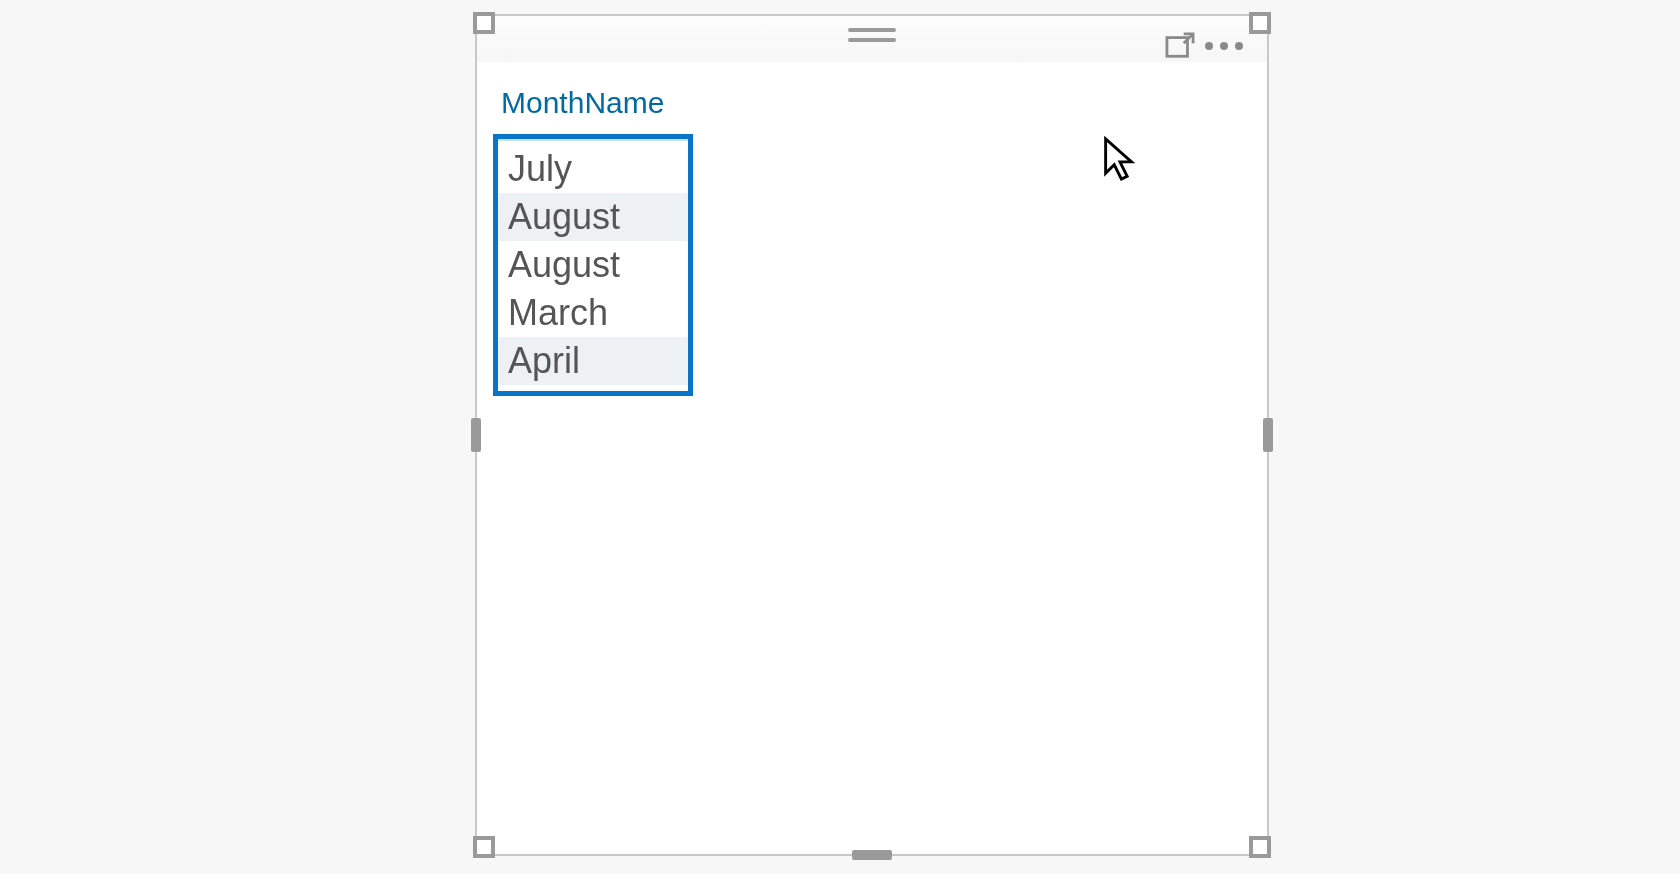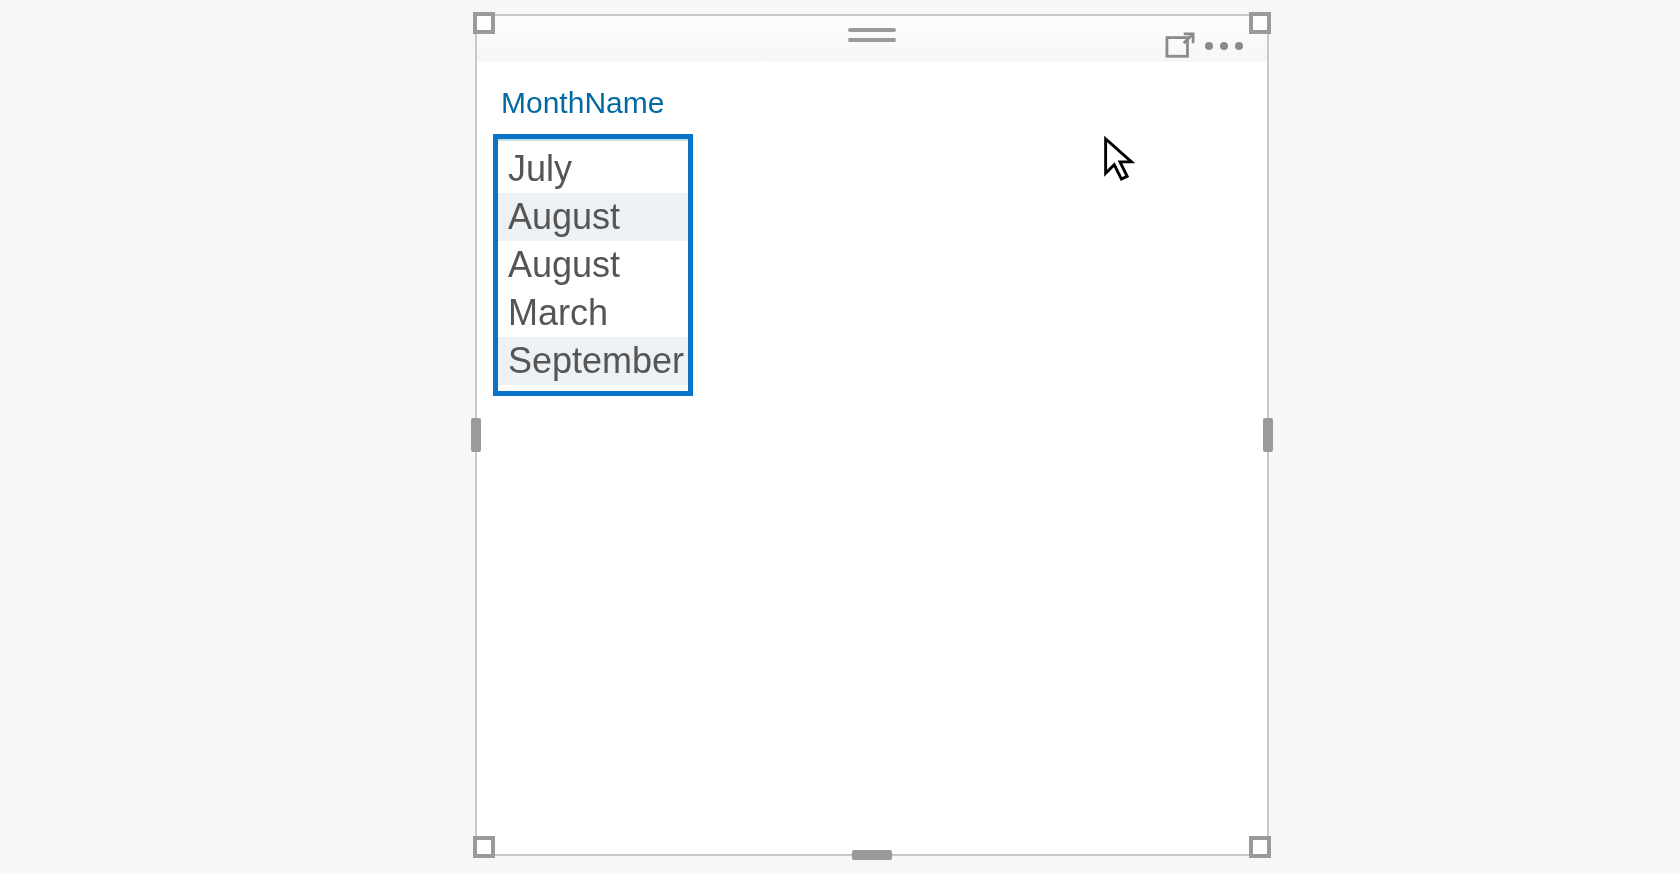--- a/index.html
+++ b/index.html
@@ -186,21 +186,21 @@
   </div>
 
   <div class="col-header">MonthName</div>
 
   <div class="highlight-box">
     <div class="hr"></div>
     <div class="cell">July</div>
     <div class="cell alt">August</div>
     <div class="cell">August</div>
     <div class="cell">March</div>
-    <div class="cell alt">September</div>
+    <div class="cell alt">April</div>
   </div>
 
   <div class="cursor">
     <svg viewBox="0 0 24 32">
       <path d="M2 2 L2 26 L8 20 L13 30 L17 28 L12 18 L20 18 Z" fill="#fff" stroke="#000" stroke-width="2"></path>
     </svg>
   </div>
 
 </div>
 

